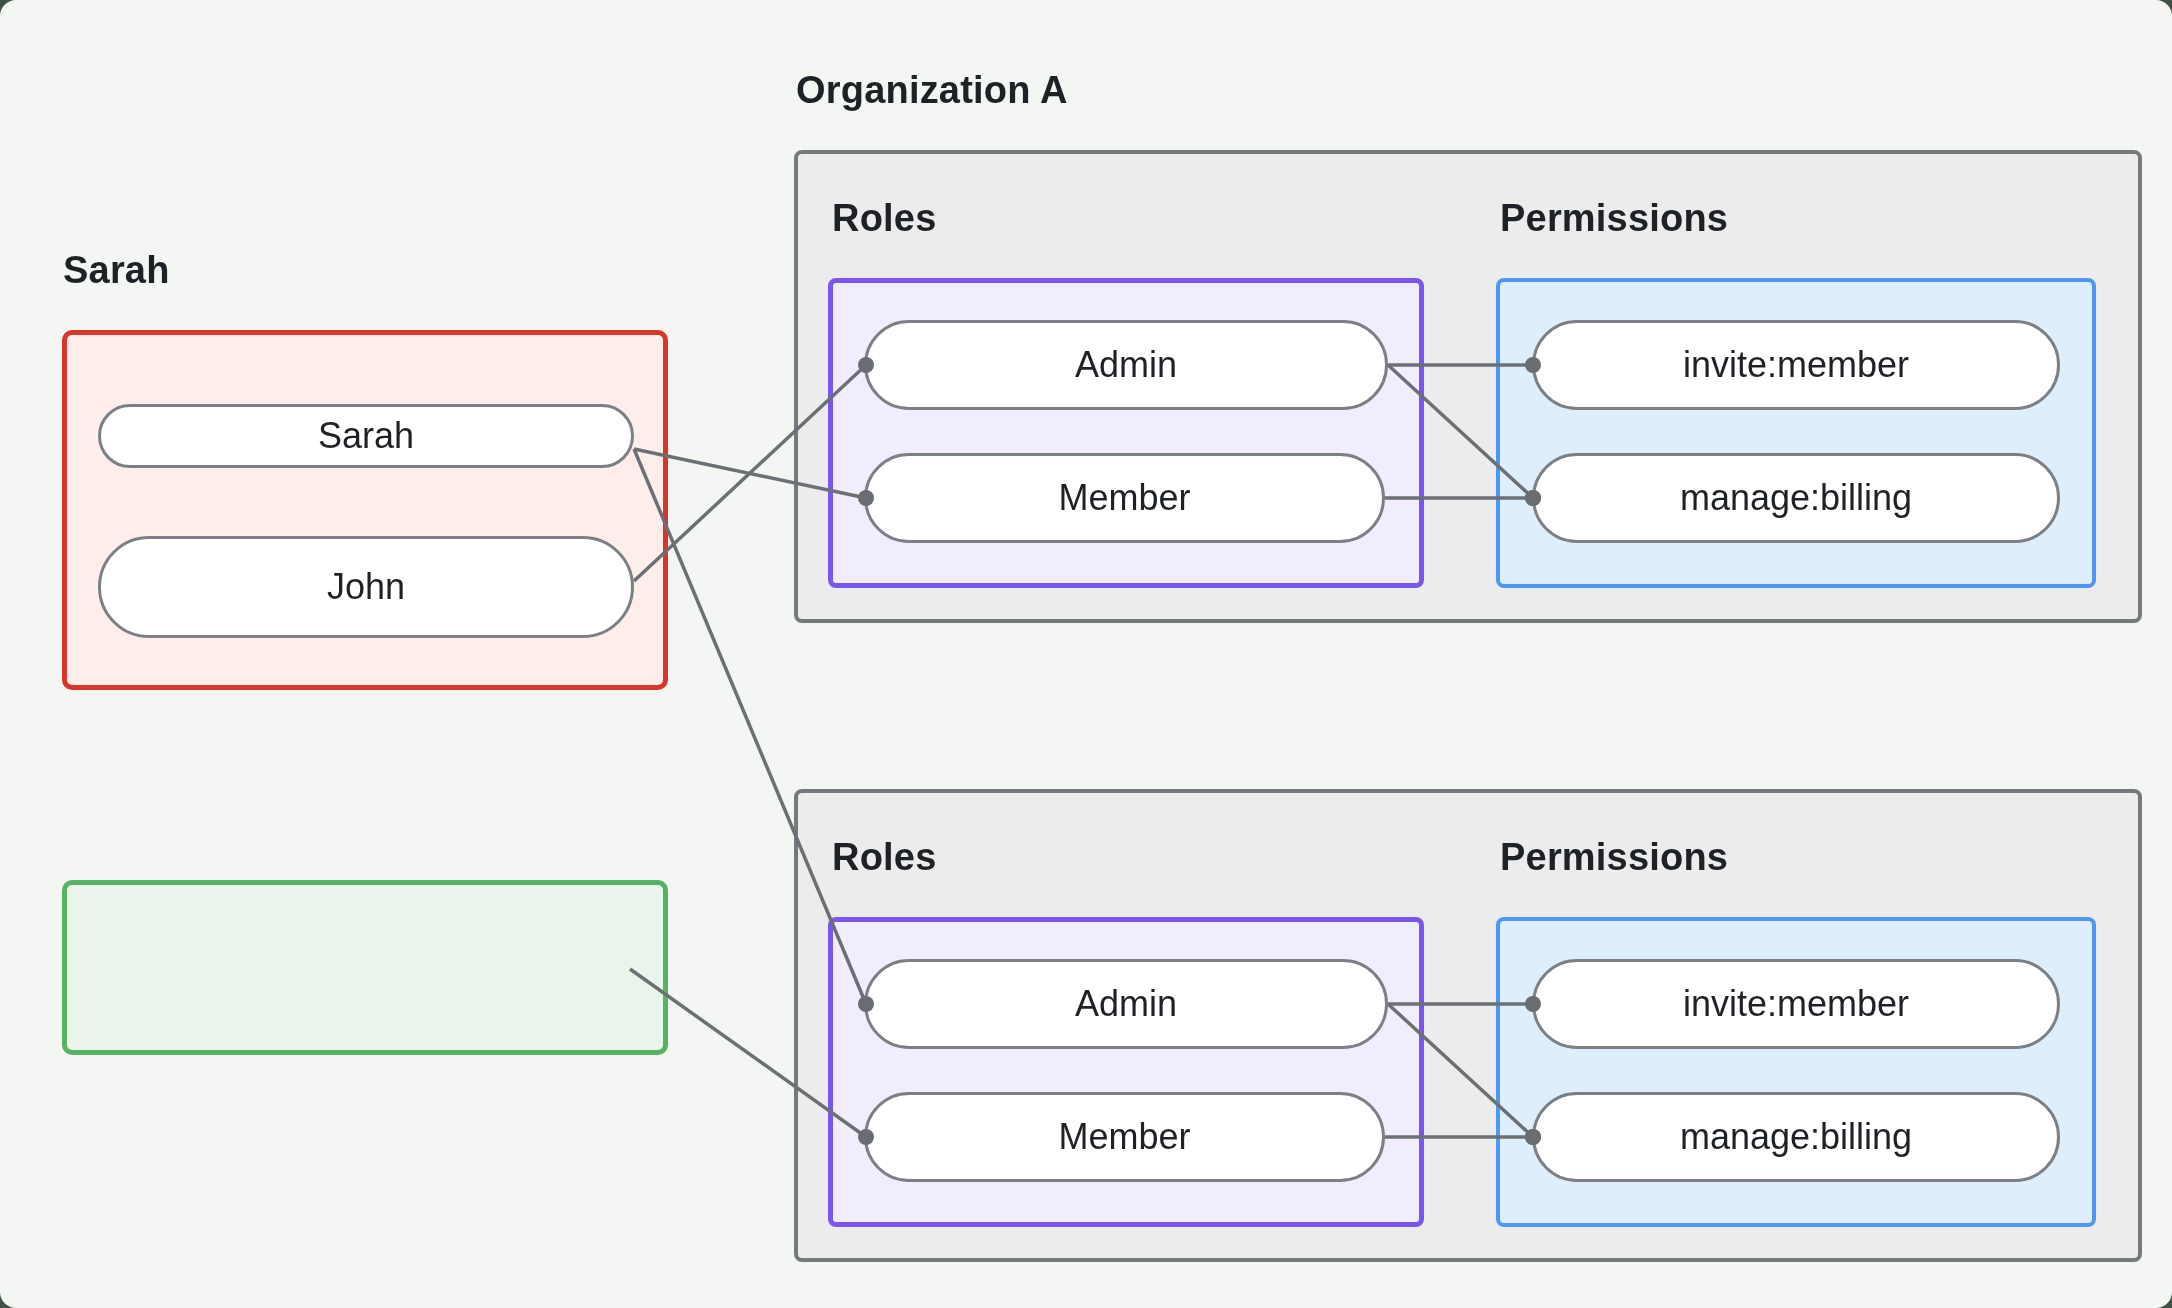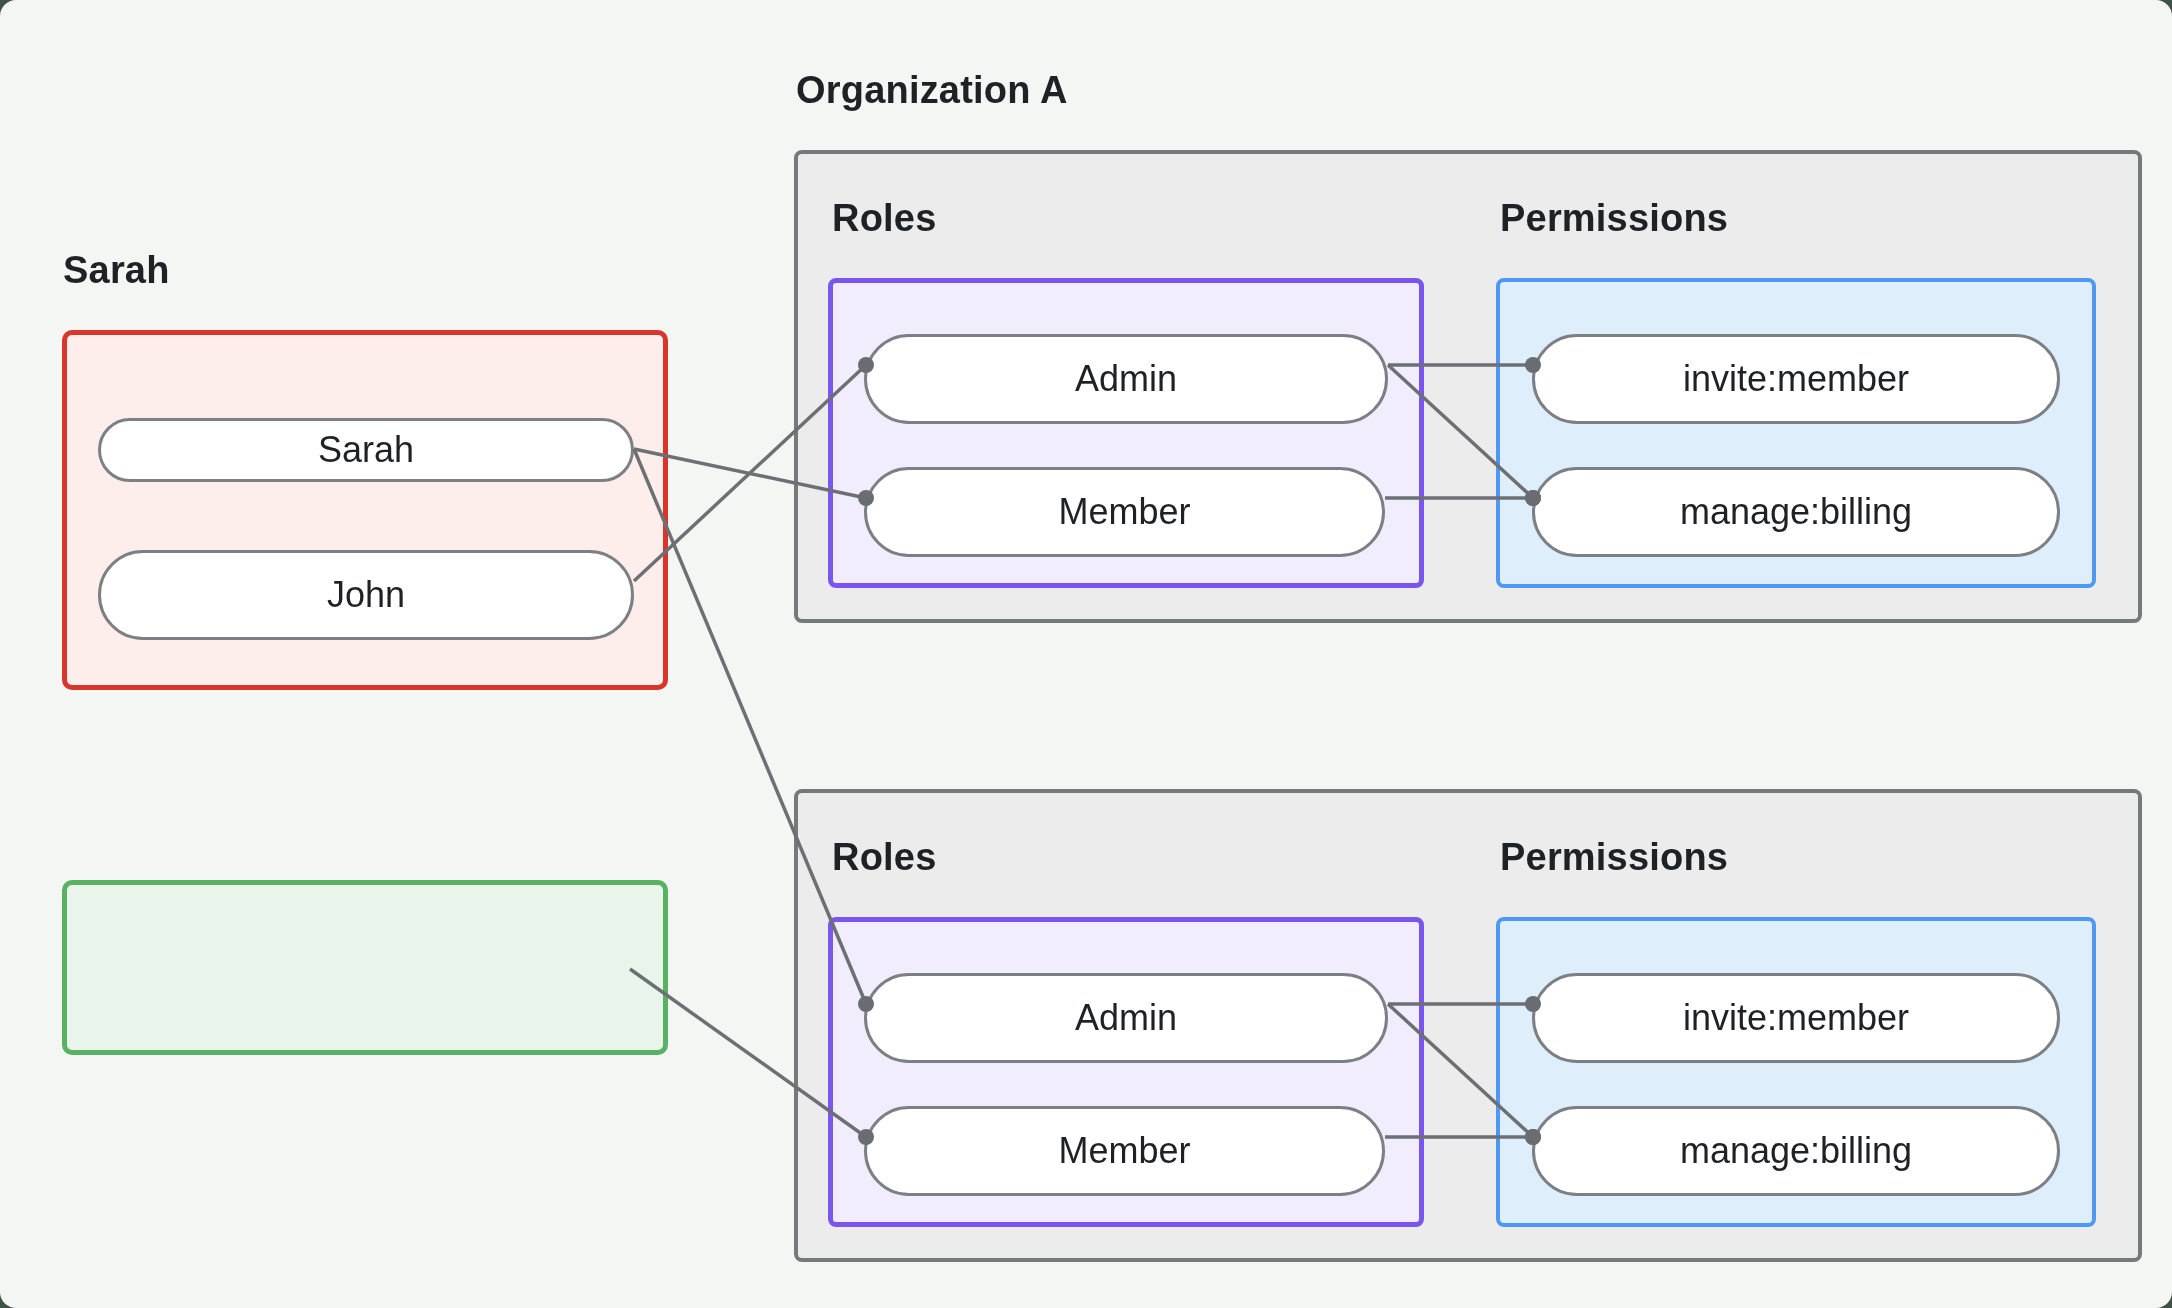--- a/index.html
+++ b/index.html
@@ -55,38 +55,37 @@
     position: absolute;
     background: var(--pill-fill);
     border: 3px solid var(--pill-border);
     border-radius: 999px;
     display: flex;
     align-items: center;
     justify-content: center;
     font-size: 36px;
     color: var(--text);
     white-space: nowrap;
-    margin-top: 14px;
   }
   .edges-layer {
     position: absolute;
     left: 0; top: 0;
     width: 2172px; height: 1308px;
     pointer-events: none;
   }
 </style>
 </head>
 <body>
 
 <div class="canvas">
 
   <div class="section-label" style="left:63px; top:248px;">Sarah</div>
   <div class="group-box users-box" style="left:62px; top:330px; width:606px; height:360px;"></div>
   <div class="pill" style="left:98px; top:404px; width:536px; height:64px;">Sarah</div>
-  <div class="pill" style="left:98px; top:536px; width:536px; height:90px;">John</div>
+  <div class="pill" style="left:98px; top:536px; width:536px; height:102px;">John</div>
 
   <div class="group-box m2m-box" style="left:62px; top:880px; width:606px; height:175px;"></div>
 
   <div class="section-label" style="left:796px; top:68px;">Organization A</div>
   <div class="group-box org-box" style="left:794px; top:150px; width:1348px; height:473px;"></div>
   <div class="section-label" style="left:832px; top:196px;">Roles</div>
   <div class="group-box roles-box" style="left:828px; top:278px; width:596px; height:310px;"></div>
   <div class="pill" style="left:864px; top:320px; width:524px; height:90px;">Admin</div>
   <div class="pill" style="left:864px; top:453px; width:521px; height:90px;">Member</div>
   <div class="section-label" style="left:1500px; top:196px;">Permissions</div>

